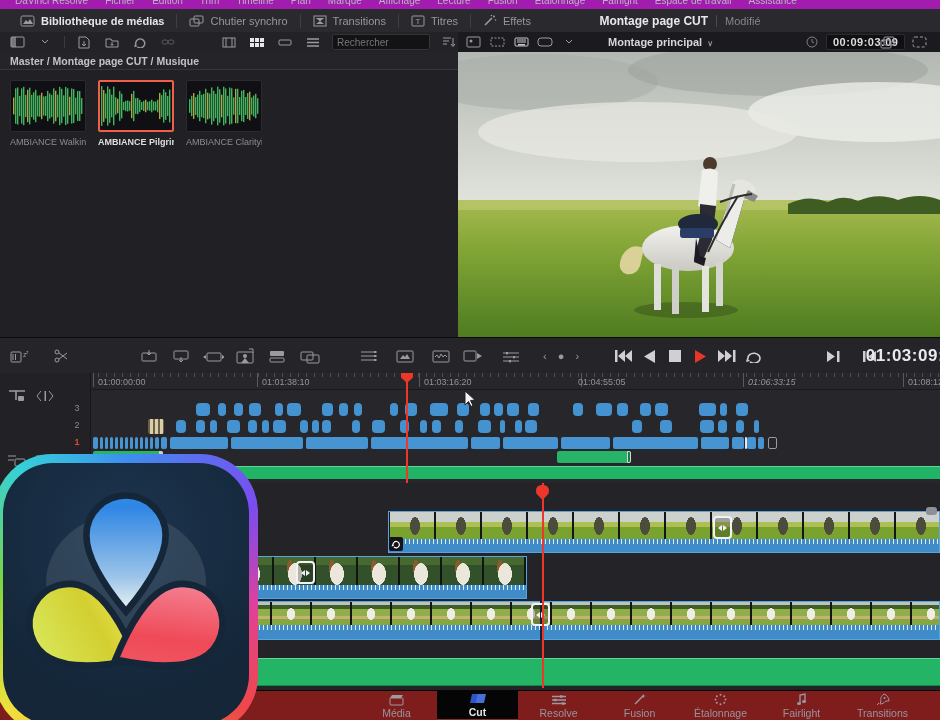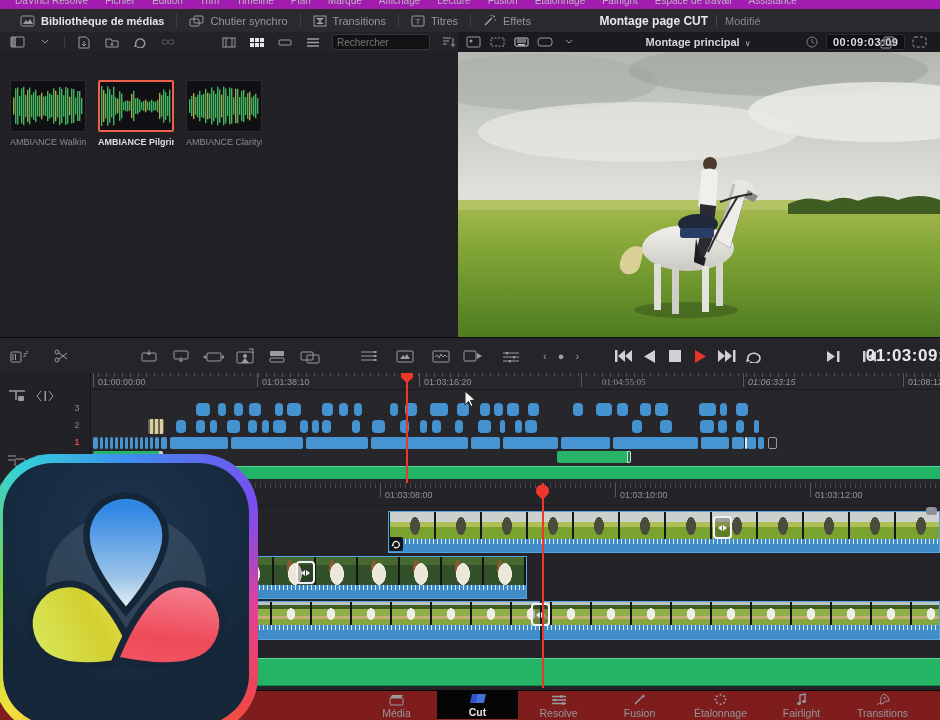--- a/index.html
+++ b/index.html
@@ -22,21 +22,21 @@
   #proj-status{font-size:11px;color:#85858c;}
   
   #toolrow{left:0;top:32px;width:940px;height:20px;background:#222227;border-bottom:1px solid #0d0d10;}
   #mp-tools{position:absolute;left:0;top:0;width:458px;height:20px;display:flex;align-items:center;gap:10px;padding-left:8px;box-sizing:border-box;background:#222227;}
   #vw-tools{position:absolute;left:458px;top:0;width:482px;height:20px;background:#1b1b1f;display:flex;align-items:center;}
   .tico{display:flex;align-items:center;justify-content:center;width:18px;height:16px;}
   .tico svg{display:block;}
   .tsep{width:1px;height:12px;background:#3a3a40;}
   #search-box{width:88px;height:14px;background:#131316;border:1px solid #343439;border-radius:2px;
     color:#9a9aa1;font-size:10px;font-family:"Liberation Sans",sans-serif;padding:0 4px;}
-  #vw-title{position:absolute;left:150px;width:180px;text-align:center;font-size:11px;font-weight:bold;color:#d6d6da;}
+  #vw-title{position:absolute;left:150px;width:180px;text-align:left;font-size:11px;font-weight:bold;color:#d6d6da;}
   #vw-title .chev{font-size:8px;color:#8a8a90;margin-left:5px;}
   #src-tc{position:absolute;left:345px;display:flex;align-items:center;gap:5px;}
   #src-tc-box{background:#101013;border:1px solid #2c2c31;border-radius:2px;padding:1px 6px;font-size:11px;font-weight:bold;color:#dcdce0;letter-spacing:.5px;}
   
   #leftpanel{left:0;top:52px;width:458px;height:285px;background:#202025;}
   #breadcrumb-bar{position:absolute;left:0;top:0;width:458px;height:18px;background:#242429;border-bottom:1px solid #35353a;
     display:flex;align-items:center;padding-left:10px;box-sizing:border-box;}
   #breadcrumb{font-size:10.5px;font-weight:bold;color:#c2c2c7;}
   #media-clips{position:absolute;left:0;top:18px;width:458px;height:267px;}
   .clip-card{position:absolute;top:10px;width:76px;}
@@ -343,20 +343,23 @@
             <svg width="15" height="12">
               <rect x="1" y="1" width="13" height="10" rx="2" fill="none" stroke="#9a9aa1" stroke-dasharray="3 2"></rect>
             </svg>
           </span>
 
       </div>
     </div>
   </div>
 
   <div class="abs" id="leftpanel">
+    <div id="breadcrumb-bar">
+      <span id="breadcrumb">Master / Montage page CUT / Musique</span>
+    </div>
     <div id="media-clips">
         <div class="clip-card" style="left: 10px;">
           <div class="clip-thumb">
             <svg width="70" height="46">
               <rect x="0" y="14.546834717747881" width="1.4" height="16.906330564504238" fill="#b5a344"></rect>
               <rect x="2" y="5.316940573132914" width="1.4" height="35.36611885373417" fill="#43b35f"></rect>
               <rect x="4" y="4.417843481173513" width="1.4" height="37.164313037652974" fill="#43b35f"></rect>
               <rect x="6" y="12.88406489987477" width="1.4" height="20.23187020025046" fill="#43b35f"></rect>
               <rect x="8" y="5.395941321925804" width="1.4" height="35.20811735614839" fill="#43b35f"></rect>
               <rect x="10" y="3.7946759402908548" width="1.4" height="38.41064811941829" fill="#43b35f"></rect>
@@ -687,21 +690,21 @@
 
   <div class="abs" id="utl">
     <div id="utl-ruler">
         <div class="ruler-tick" style="left: 3px;"></div>
         <div class="ruler-label" style="left: 8px;">01:00:00:00</div>
         <div class="ruler-tick" style="left: 167px;"></div>
         <div class="ruler-label" style="left: 172px;">01:01:38:10</div>
         <div class="ruler-tick" style="left: 329px;"></div>
         <div class="ruler-label" style="left: 334px;">01:03:16:20</div>
         <div class="ruler-tick" style="left: 491px;"></div>
-        <div class="ruler-label" style="left: 512px; font-family: Liberation Serif, serif;">01:04:55:05</div>
+        <div class="ruler-label" style="left: 488px;">01:04:55:05</div>
         <div class="ruler-tick" style="left: 653px;"></div>
         <div class="ruler-label" style="left: 658px; font-style: italic;">01:06:33:15</div>
         <div class="ruler-tick" style="left: 813px;"></div>
         <div class="ruler-label" style="left: 818px;">01:08:12</div>
       </div>
     <div id="utl-clips">
         <div class="blip" style="left: 196px; top: 30px; width: 14px; height: 13px;"></div>
         <div class="blip" style="left: 218px; top: 30px; width: 8px; height: 13px;"></div>
         <div class="blip" style="left: 234px; top: 30px; width: 9px; height: 13px;"></div>
         <div class="blip" style="left: 249px; top: 30px; width: 12px; height: 13px;"></div>
@@ -820,28 +823,20 @@
           <div class="tracknum" style="top: 47px;">2</div>
           <div class="tracknum red" style="top: 64px;">1</div>
           <div class="tracknum" style="top: 80px;">A1</div>
         </div>
     </div>
     <div class="playhead" style="left:406px;top:0;height:110px;"></div>
     <div class="ph-top" style="left:401px;top:0;"></div>
   </div>
 
   <div class="abs" id="ltl">
-    <div id="ltl-ruler">
-        <div class="ruler-tick" style="left: 380px;"></div>
-        <div class="ruler-label" style="left: 385px;">01:03:08:00</div>
-        <div class="ruler-tick" style="left: 615px;"></div>
-        <div class="ruler-label" style="left: 620px;">01:03:10:00</div>
-        <div class="ruler-tick" style="left: 810px;"></div>
-        <div class="ruler-label" style="left: 815px;">01:03:12:00</div>
-      </div>
     <div id="ltl-clips">
         <div class="lclip" style="left: 388px; top: 28px; width: 552px; height: 42px;">
           <div class="film filmA" style="height: 27px;"></div>
           <div class="aud" style="height: 13px;"></div>
         </div>
         <div id="retime-badge" style="left: 389px; top: 54px;">
           <svg width="10" height="10">
             <path d="M2 6a3.2 3.2 0 1 1 1 2" fill="none" stroke="#fff" stroke-width="1.2"></path>
             <path d="M1.2 5.2l2 1.6-2.6.8Z" fill="#fff"></path>
           </svg>

